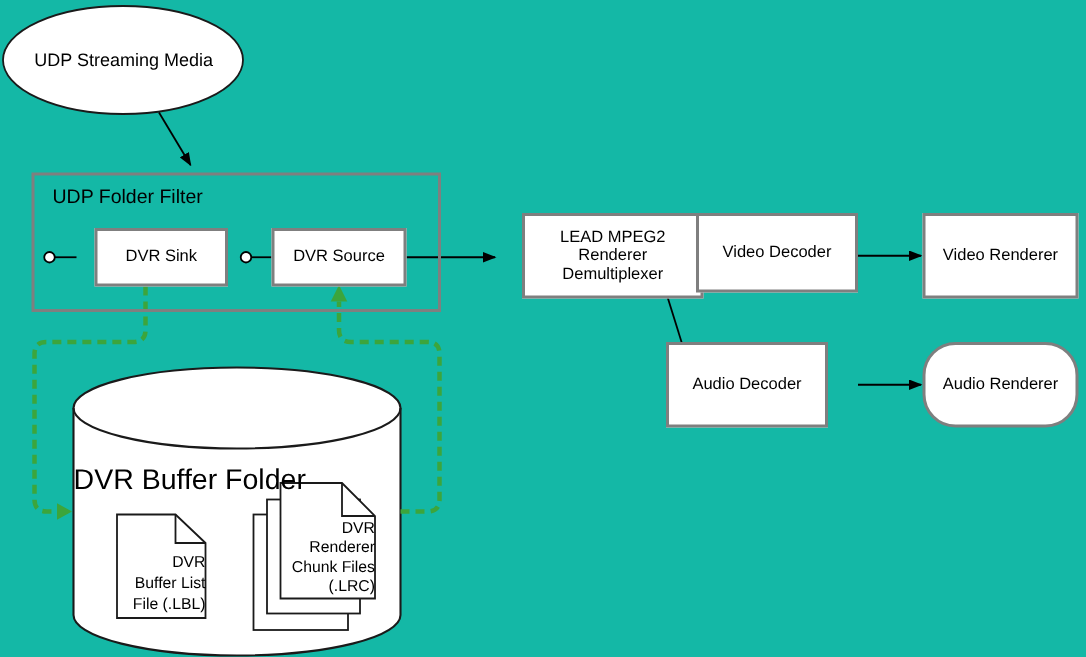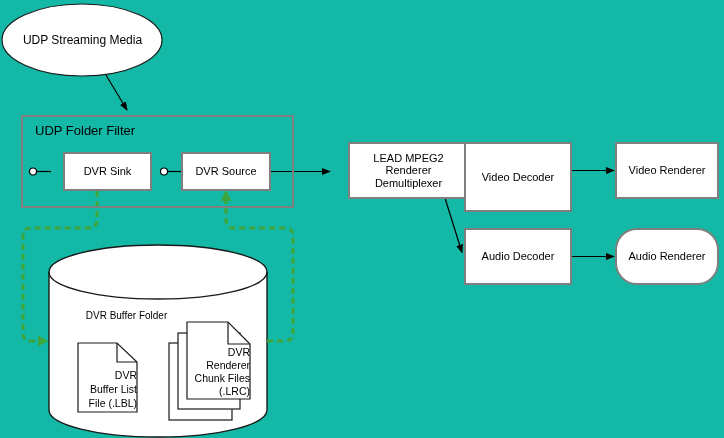--- a/index.html
+++ b/index.html
@@ -11,21 +11,21 @@
   .box{
     position:absolute;box-sizing:border-box;border:2px solid #7f7f7f;background:#fff;
     display:flex;align-items:center;justify-content:center;text-align:center;
     font-size:11px;line-height:12.5px;
   }
   .box.transparent{background:transparent;}
   .lbl{position:absolute;white-space:nowrap;}
   .flex-center{display:flex;align-items:center;justify-content:center;text-align:center;}
   .filter-title{font-size:13px;}
   .ellipse-label{left:2px;top:4px;width:161px;height:72px;font-size:12px;}
-  .cyl-title{left:49px;top:310px;width:155px;text-align:center;font-size:10px;}
+  .cyl-title{left:49px;top:310px;width:155px;text-align:center;font-size:19px;}
   .doc-text{position:absolute;text-align:right;font-size:10.5px;}
   .doc1-text{left:78px;top:368px;width:59px;line-height:14px;}
   .doc2-text{left:187px;top:346px;width:63px;line-height:13px;}
 </style>
 </head>
 <body>
 
 <div class="canvas">
 
   <svg width="724" height="438" viewBox="0 0 724 438">
@@ -97,29 +97,29 @@
   </div>
 
   <div class="box" style="left:331px;top:142px;width:121px;height:57px;margin-left:17px;">
     <div>
       <div>LEAD MPEG2</div>
       <div>Renderer</div>
       <div>Demultiplexer</div>
     </div>
   </div>
 
-  <div class="box" style="left:464px;top:142px;width:108px;height:70px;">
+  <div class="box" style="left:464px;top:142px;width:108px;height:53px;">
     <span>Video Decoder</span>
   </div>
 
   <div class="box" style="left:615px;top:142px;width:104px;height:57px;">
     <span>Video Renderer</span>
   </div>
 
-  <div class="box" style="left:464px;top:228px;width:108px;height:57px;">
+  <div class="box" style="left:444px;top:228px;width:108px;height:57px;">
     <span>Audio Decoder</span>
   </div>
 
   <div class="box" style="left:615px;top:228px;width:104px;height:57px;border-radius:22px;">
     <span>Audio Renderer</span>
   </div>
 
   <div class="lbl cyl-title">DVR Buffer Folder</div>
 
   <div class="doc-text doc1-text">

